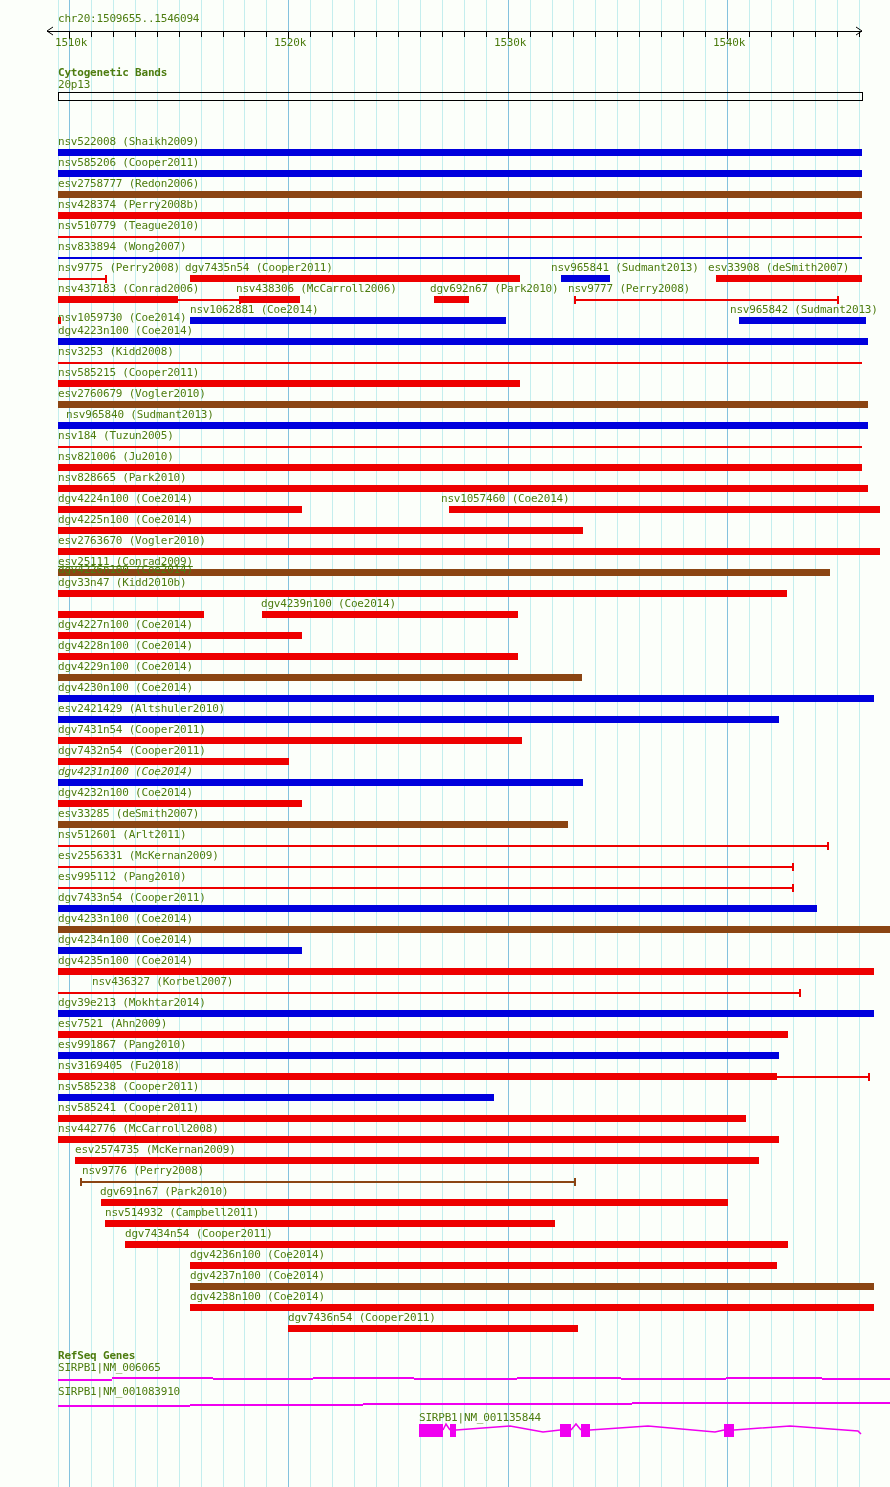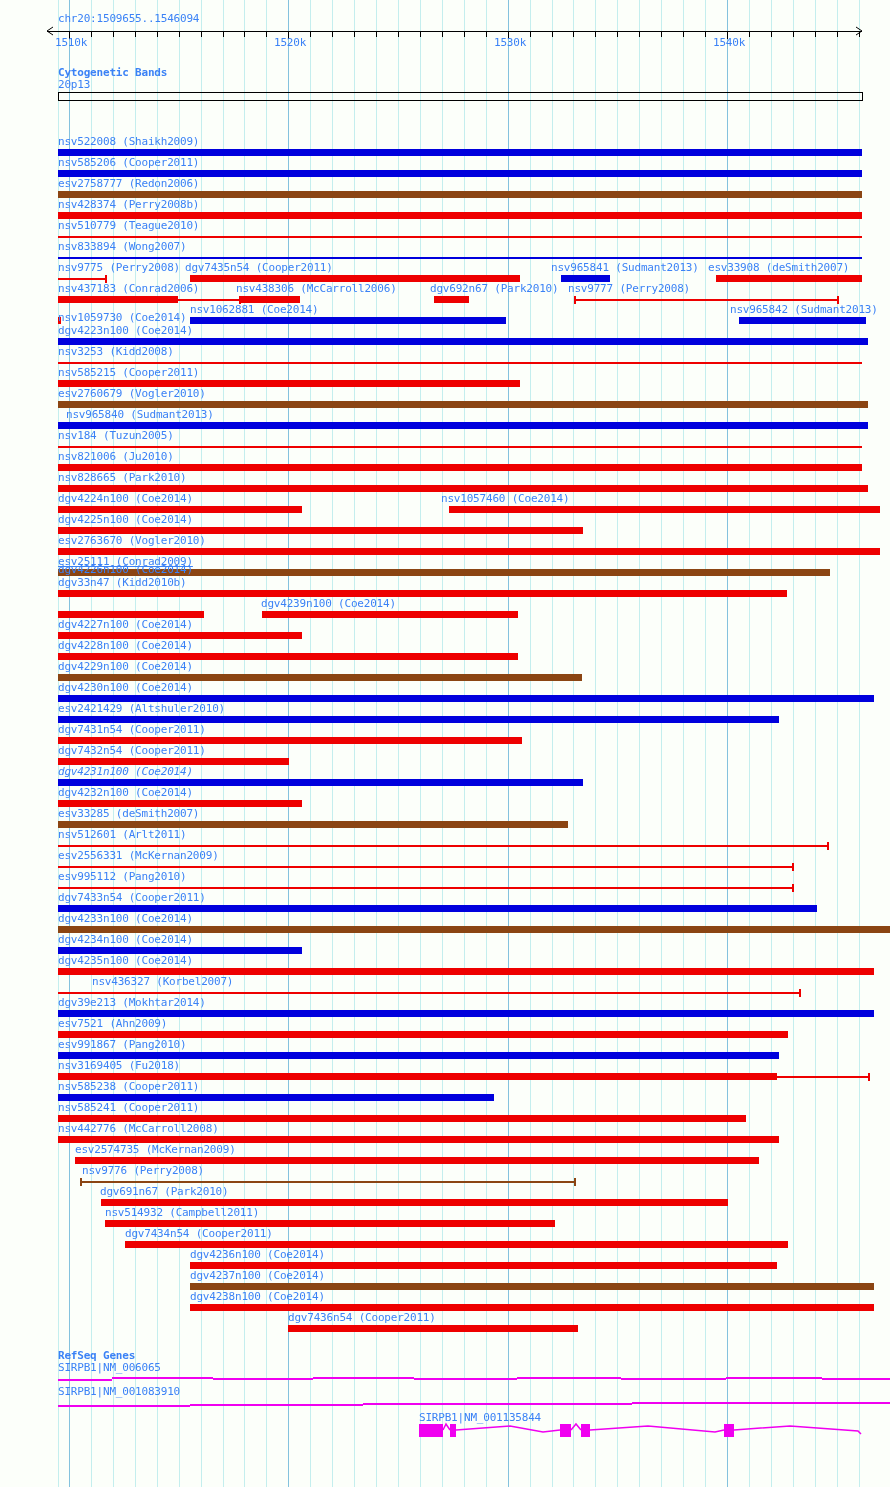--- a/index.html
+++ b/index.html
@@ -1,17 +1,17 @@
 <!DOCTYPE html>
 <html><head>
 <meta charset="utf-8">
 <style>
   html,body{margin:0;padding:0;background:#fff;}
   .page{position:relative;width:890px;height:1487px;background:#FCFFFA;overflow:hidden;
-        font-family:"DejaVu Sans Mono","Liberation Mono",monospace;color:#3b82f6;}
+        font-family:"DejaVu Sans Mono","Liberation Mono",monospace;color:#4d7c0f;}
   .grid{position:absolute;top:0;height:1487px;width:1px;}
   .t{position:absolute;white-space:nowrap;font-size:11px;line-height:12px;letter-spacing:-0.2px;}
   .b{font-weight:bold;}
   .bar{position:absolute;height:7px;}
   .thin{position:absolute;height:2px;}
   .cap{position:absolute;width:2px;height:8px;}
   .gline{position:absolute;height:2px;}
   .gbox{position:absolute;}
   #overlay{position:absolute;left:0;top:0;z-index:3;pointer-events:none;}
   .z2{z-index:2;} .z4{position:absolute;z-index:4;}

